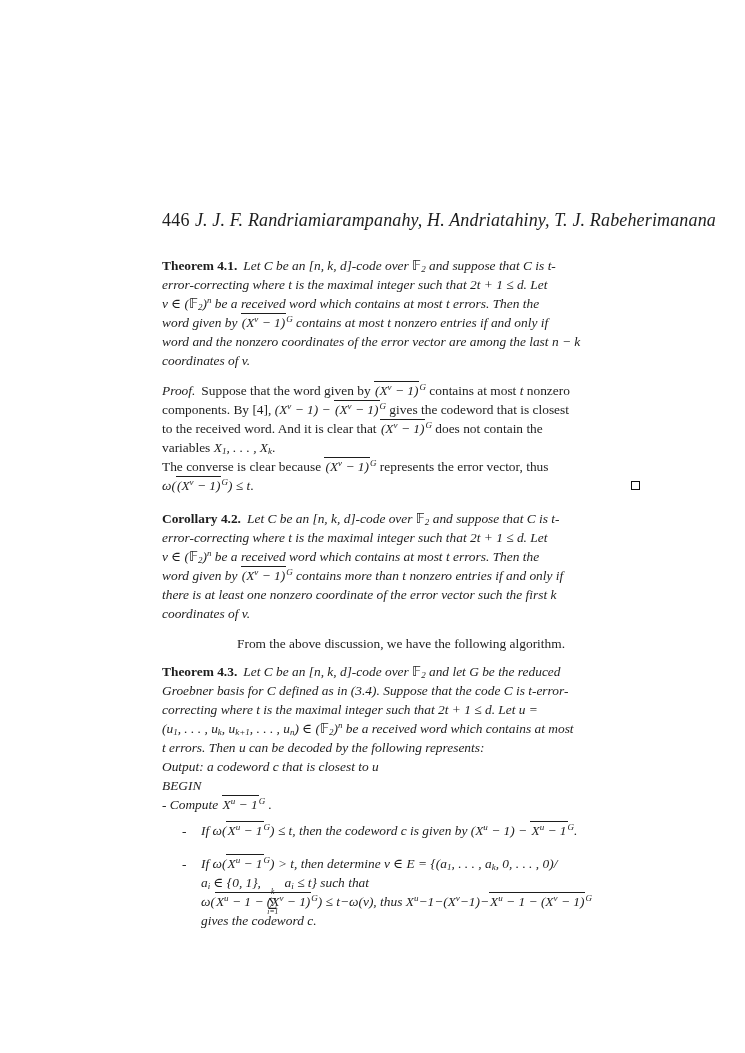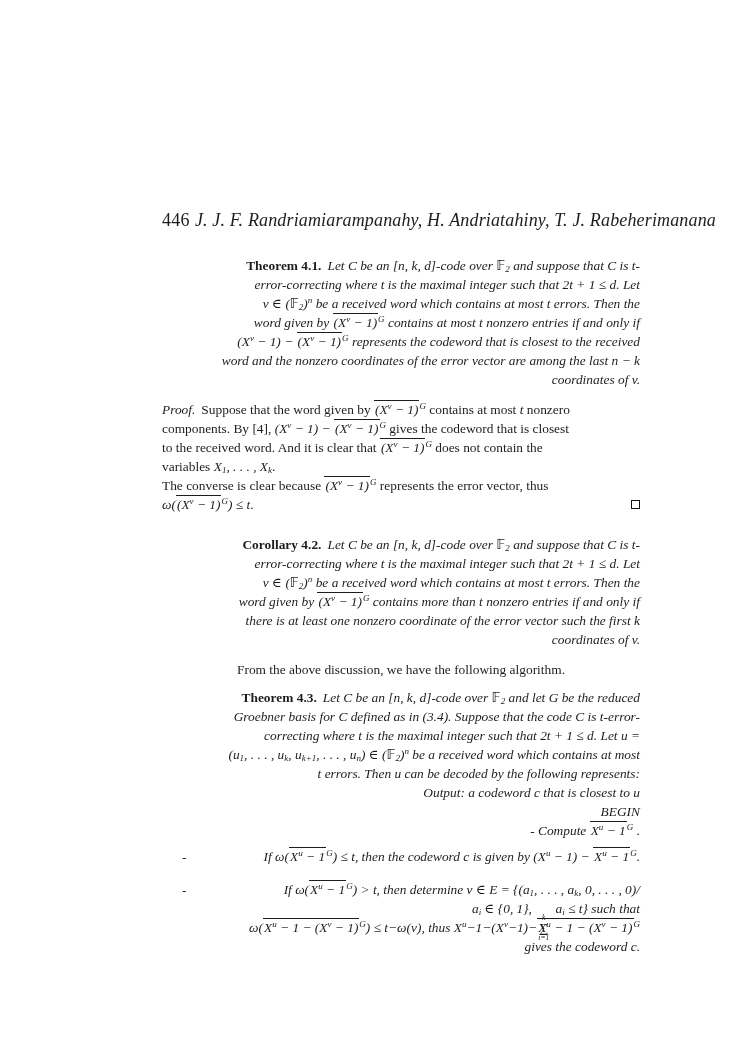--- a/index.html
+++ b/index.html
@@ -10,30 +10,30 @@
     position:relative;
     overflow:hidden;
   }
   #col { position:absolute; left:162px; top:211px; width:478px; }
 
   .pagehead { font-size:18px; line-height:19px; white-space:nowrap; margin-bottom:26px; }
   .pagehead .pn { font-style:normal; letter-spacing:0.3px; }
   .pagehead .rt { font-style:italic; margin-left:5px; letter-spacing:0.15px; }
 
   .block { margin-bottom:11px; }
-  .block.proof    { margin-bottom:21px; }
+  .block.proof    { margin-bottom:14px; }
   .block.plain    { margin-bottom:9px;text-align:center;  }
   .block.theorem43{ margin-bottom:7px;  }
   .block.bullet   { margin-bottom:14px; position:relative; padding-left:39px; }
 
   .line {
     font-size:13.4px; line-height:19px; height:19px;
     white-space:nowrap; position:relative;
   }
-  .italic .line { font-style:italic;text-align:right; }
+  .italic .line { font-style:italic; }
   .roman  .line { font-style:normal; }
   .roman  .m    { font-style:italic; }
 
   .lbl { font-weight:bold; font-style:normal; margin-right:6px; }
   .proof .lbl { font-weight:normal; font-style:italic; }
 
   sup { font-size:9px;  font-style:italic; vertical-align:5px;  line-height:0; }
   sub { font-size:9px;  font-style:italic; vertical-align:-2px; line-height:0; }
   .ov { border-top:1px solid #1d1d1d; padding:1px 1px 0 1px; }
 
@@ -55,21 +55,20 @@
 <div id="col">
   <div class="pagehead">
     <span class="pn">446</span><span class="rt">J. J. F. Randriamiarampanahy, H. Andriatahiny, T. J. Rabeherimanana</span>
   </div>
   <div id="body-blocks">
       <div class="block theorem italic">
         <div class="line"><span class="lbl">Theorem 4.1.</span>Let C be an [n, k, d]-code over 𝔽<sub>2</sub> and suppose that C is t-</div>
         <div class="line">error-correcting where t is the maximal integer such that 2t + 1 ≤ d. Let</div>
         <div class="line">v ∈ (𝔽<sub>2</sub>)<sup>n</sup> be a received word which contains at most t errors. Then the</div>
         <div class="line">word given by <span class="ov">(X<sup>v</sup> − 1)</span><sup>G</sup> contains at most t nonzero entries if and only if</div>
-        <div class="line">(X<sup>v</sup> − 1) − <span class="ov">(X<sup>v</sup> − 1)</span><sup>G</sup> represents the codeword that is closest to the received</div>
         <div class="line">word and the nonzero coordinates of the error vector are among the last n − k</div>
         <div class="line">coordinates of v.</div>
       </div>
       <div class="block proof roman">
         <div class="line"><span class="lbl">Proof.</span>Suppose that the word given by <span class="ov"><span class="m">(X<sup>v</sup> − 1)</span></span><sup>G</sup> contains at most <span class="m">t</span> nonzero</div>
         <div class="line">components. By [4], <span class="m">(X<sup>v</sup> − 1) − <span class="ov">(X<sup>v</sup> − 1)</span><sup>G</sup></span> gives the codeword that is closest</div>
         <div class="line">to the received word. And it is clear that <span class="ov"><span class="m">(X<sup>v</sup> − 1)</span></span><sup>G</sup> does not contain the</div>
         <div class="line">variables <span class="m">X<sub>1</sub>, . . . , X<sub>k</sub></span>.</div>
         <div class="line">The converse is clear because <span class="ov"><span class="m">(X<sup>v</sup> − 1)</span></span><sup>G</sup> represents the error vector, thus</div>
         <div class="line"><span class="m">ω(<span class="ov">(X<sup>v</sup> − 1)</span><sup>G</sup>) ≤ t</span>.<span class="qed"></span></div>

